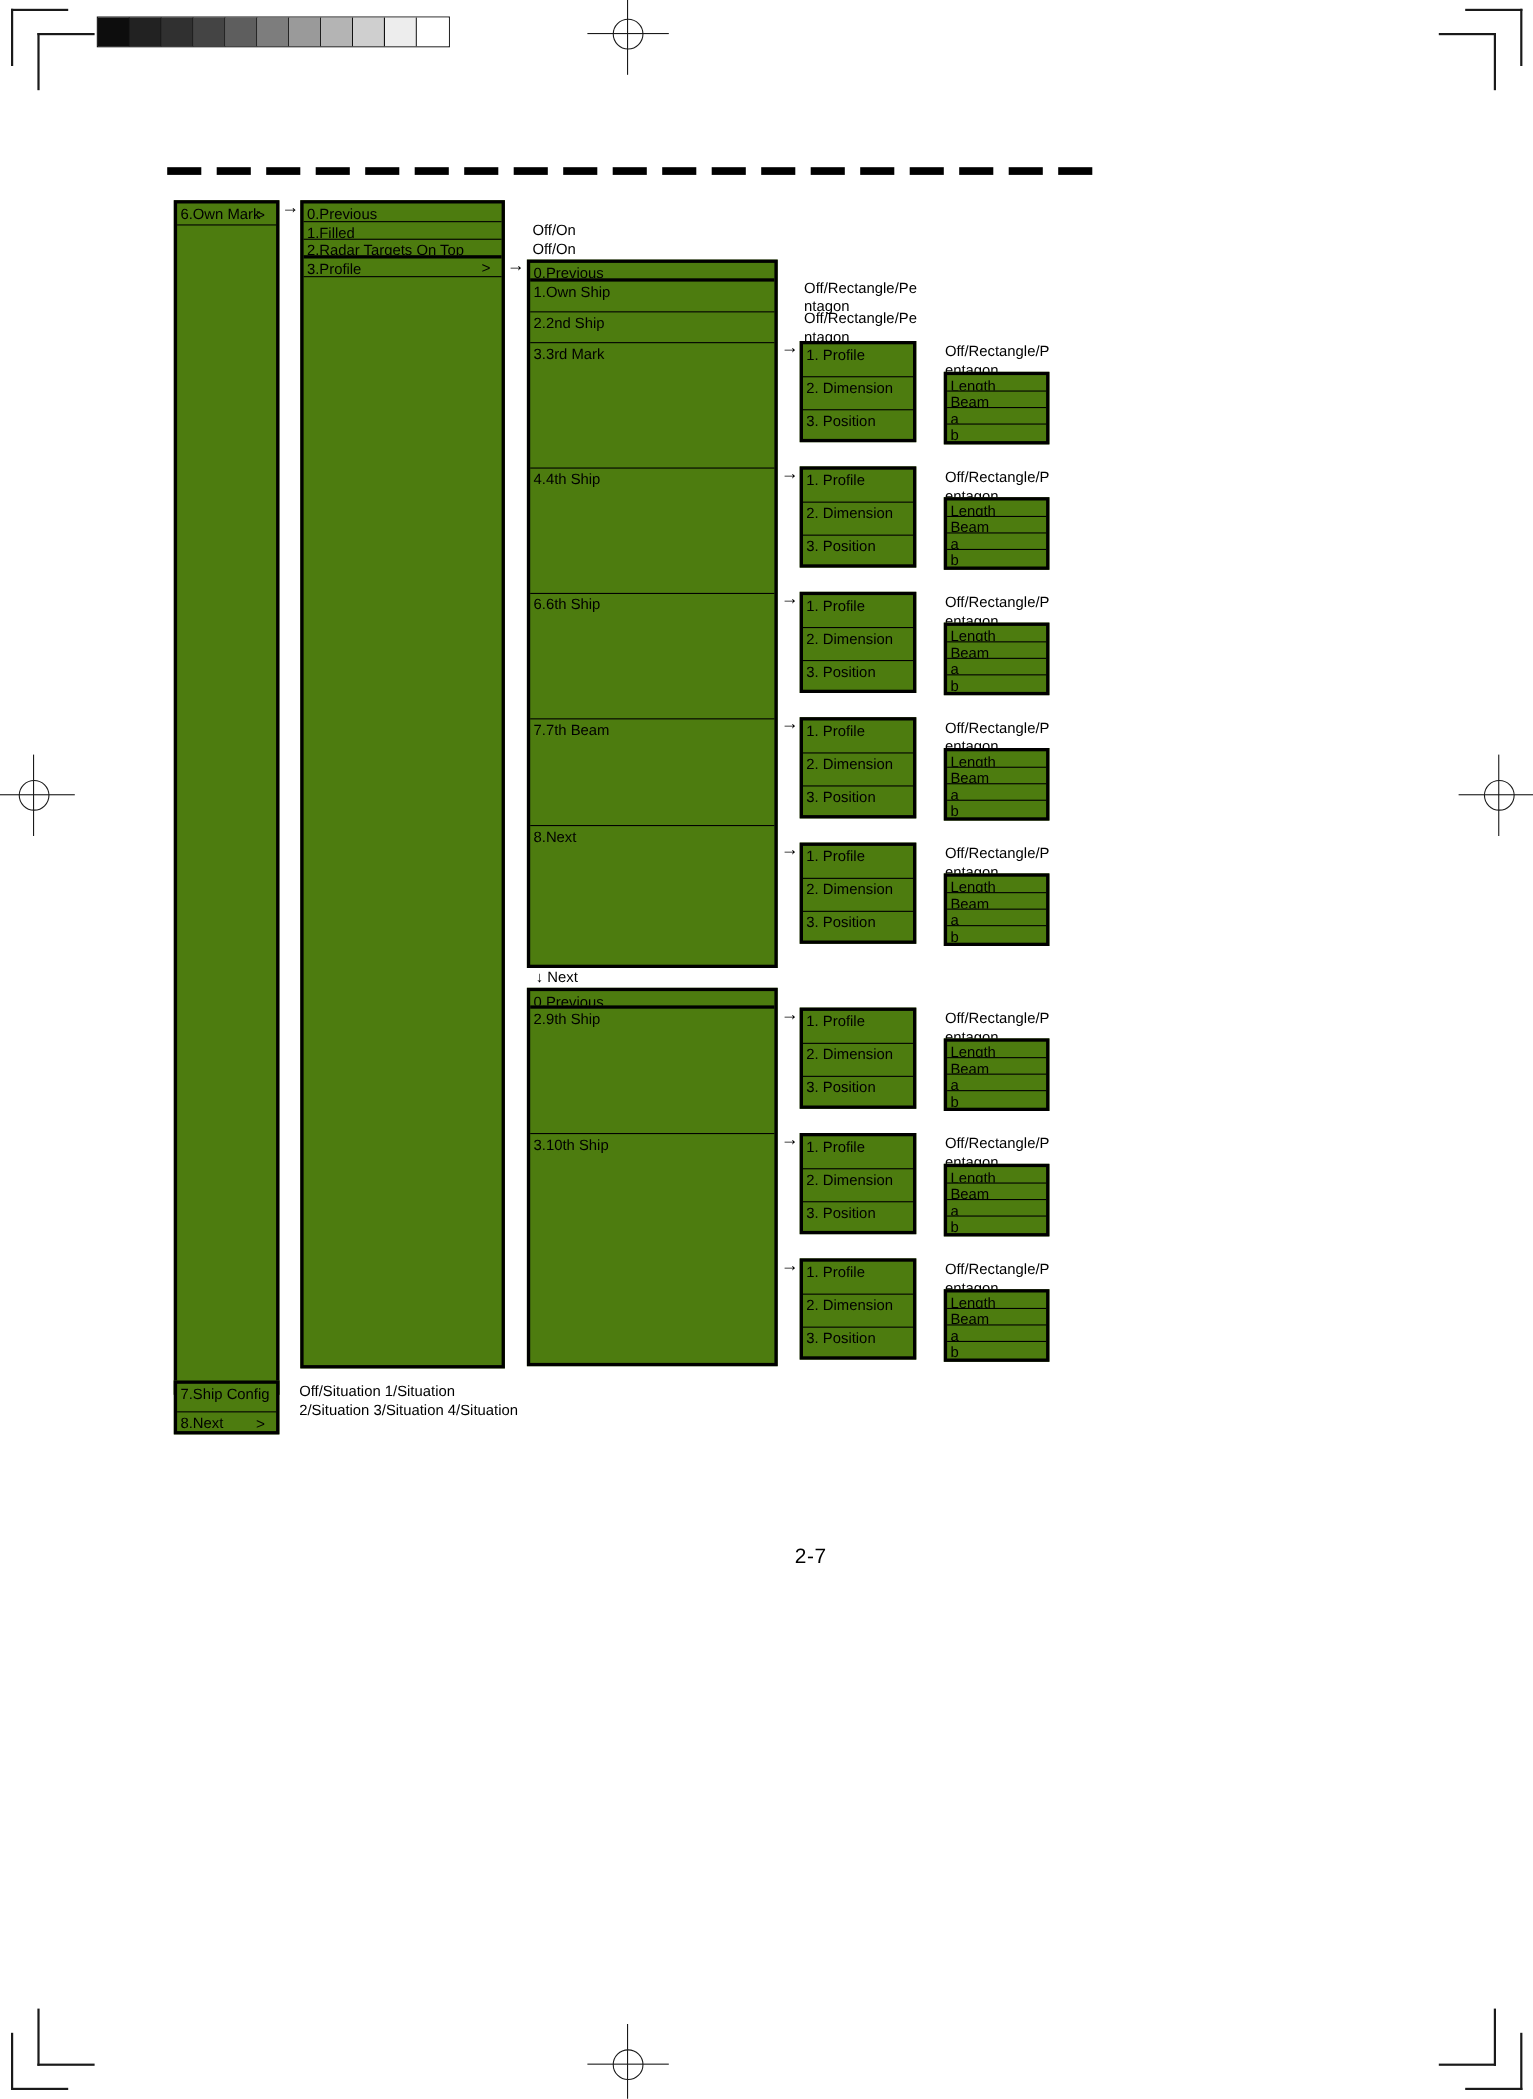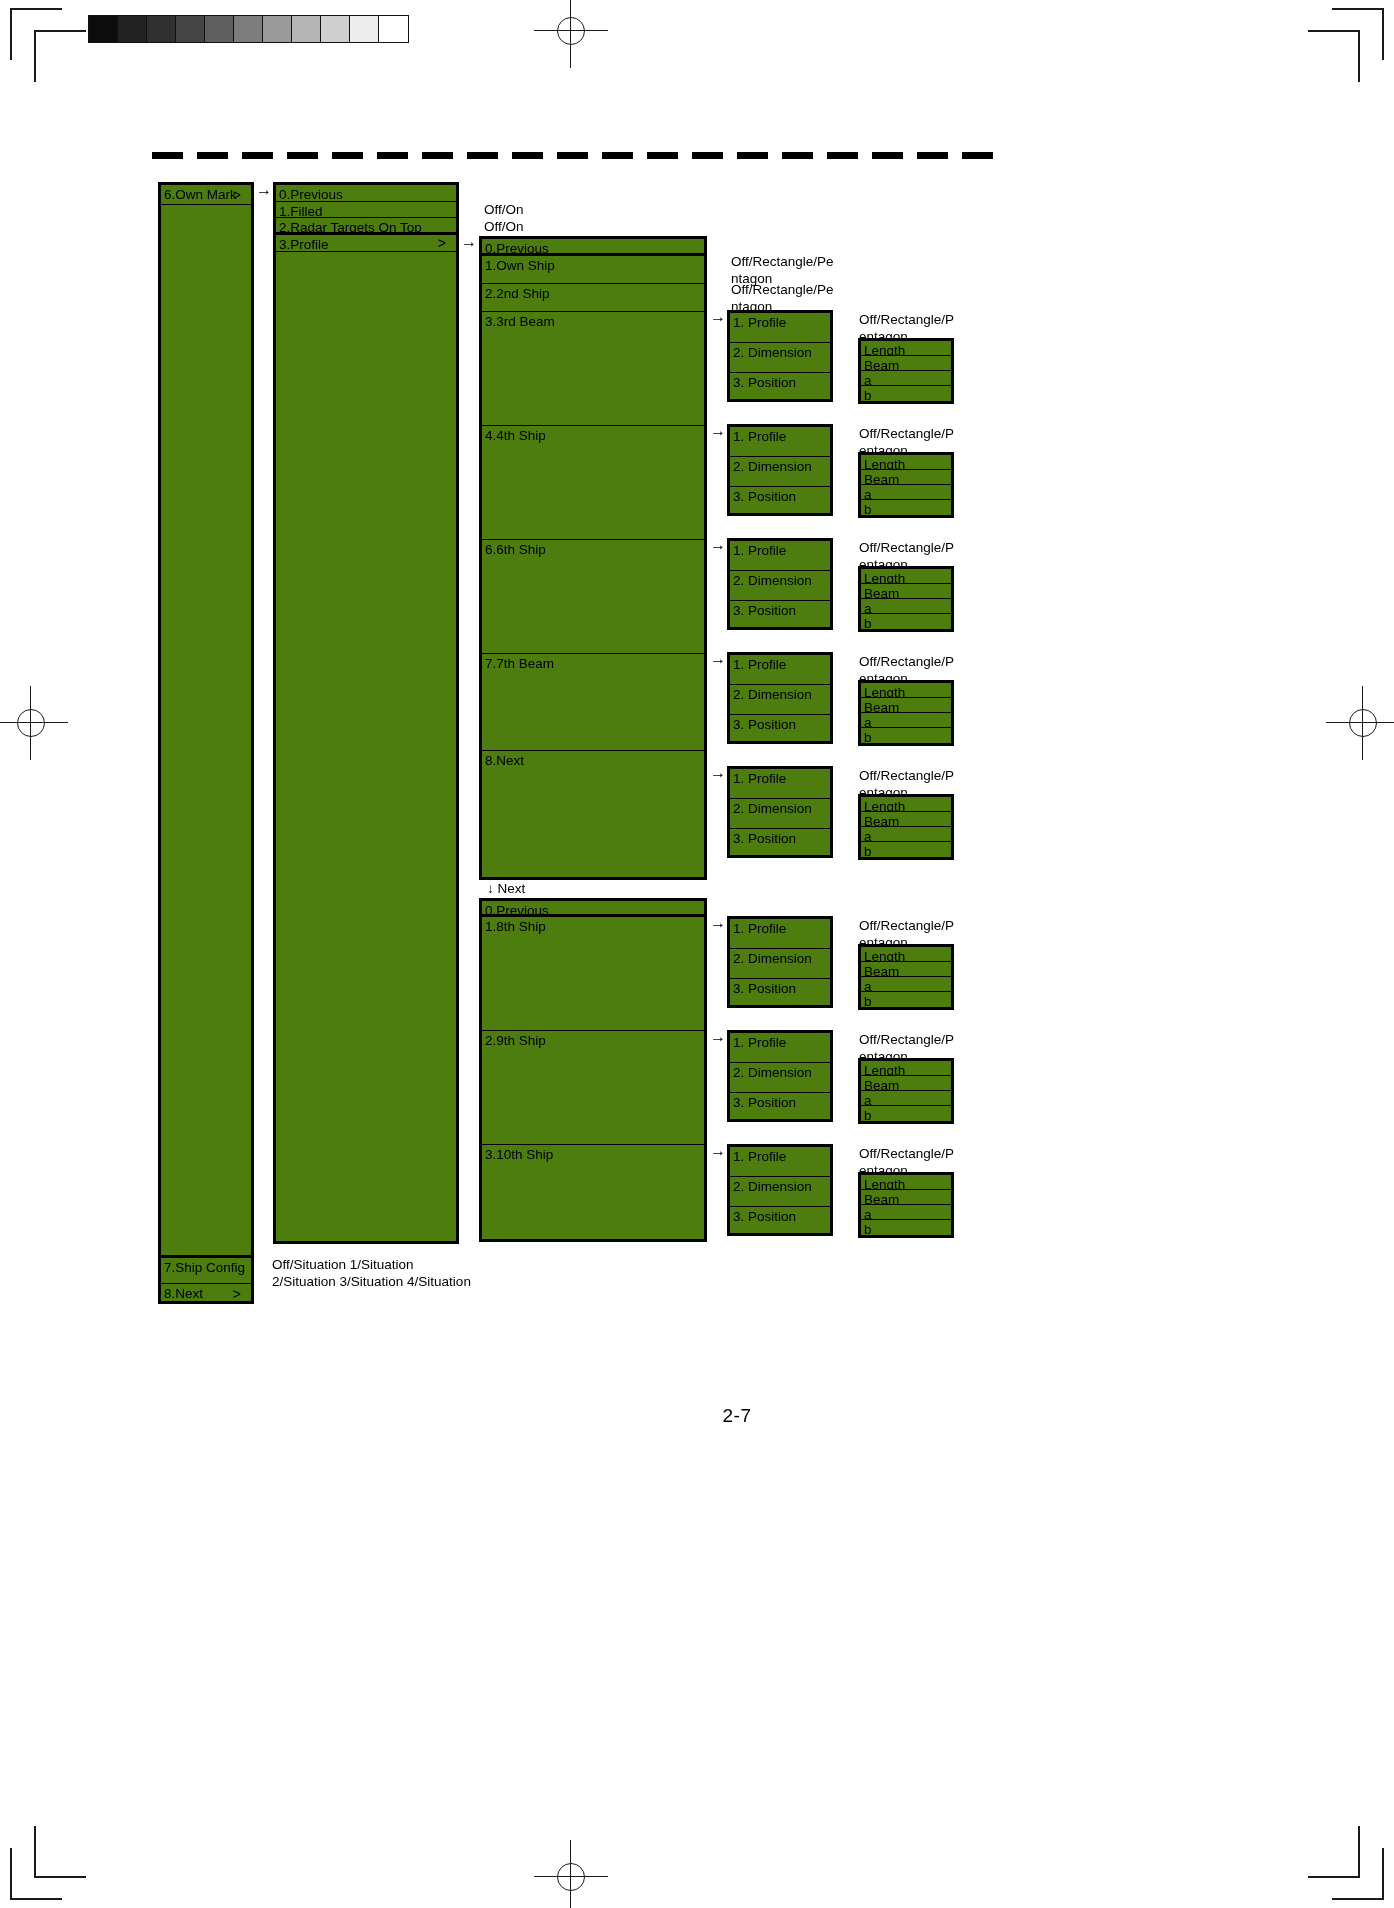--- a/index.html
+++ b/index.html
@@ -258,21 +258,21 @@
     <div class="row row-tall3" style="height:17px;">
       <span>0.Previous</span>
     </div>
     <div class="row" style="height:28px;">
       <span>1.Own Ship</span>
     </div>
     <div class="row" style="height:28px;">
       <span>2.2nd Ship</span>
     </div>
     <div class="row" style="height:114px;">
-      <span>3.3rd Beam</span>
+      <span>3.3rd Mark</span>
     </div>
     <div class="row" style="height:114px;">
       <span>4.4th Ship</span>
     </div>
     <div class="row" style="height:114px;">
       <span>6.6th Ship</span>
     </div>
     <div class="row" style="height:97px;">
       <span>7.7th Beam</span>
     </div>
@@ -289,23 +289,20 @@
   <div class="arrow-dn" style="left:487px; top:882px;">
     <span>↓</span>
     <span>Next</span>
   </div>
 
   <div class="box-group" style="left:479px; top:898px; width:228px; height:344px;">
     <div class="row row-tall3" style="height:16px;">
       <span>0.Previous</span>
     </div>
     <div class="row" style="height:114px;">
-      <span>1.8th Ship</span>
-    </div>
-    <div class="row" style="height:114px;">
       <span>2.9th Ship</span>
     </div>
     <div class="row" style="height:96px; border-bottom:none;">
       <span>3.10th Ship</span>
     </div>
   </div>
 
   <div id="detail-layer">
       <div class="arrow" style="left: 710px; top: 309px;">→</div>
       <div class="box-group" style="left: 727px; top: 310px; width: 106px; height: 92px;">

